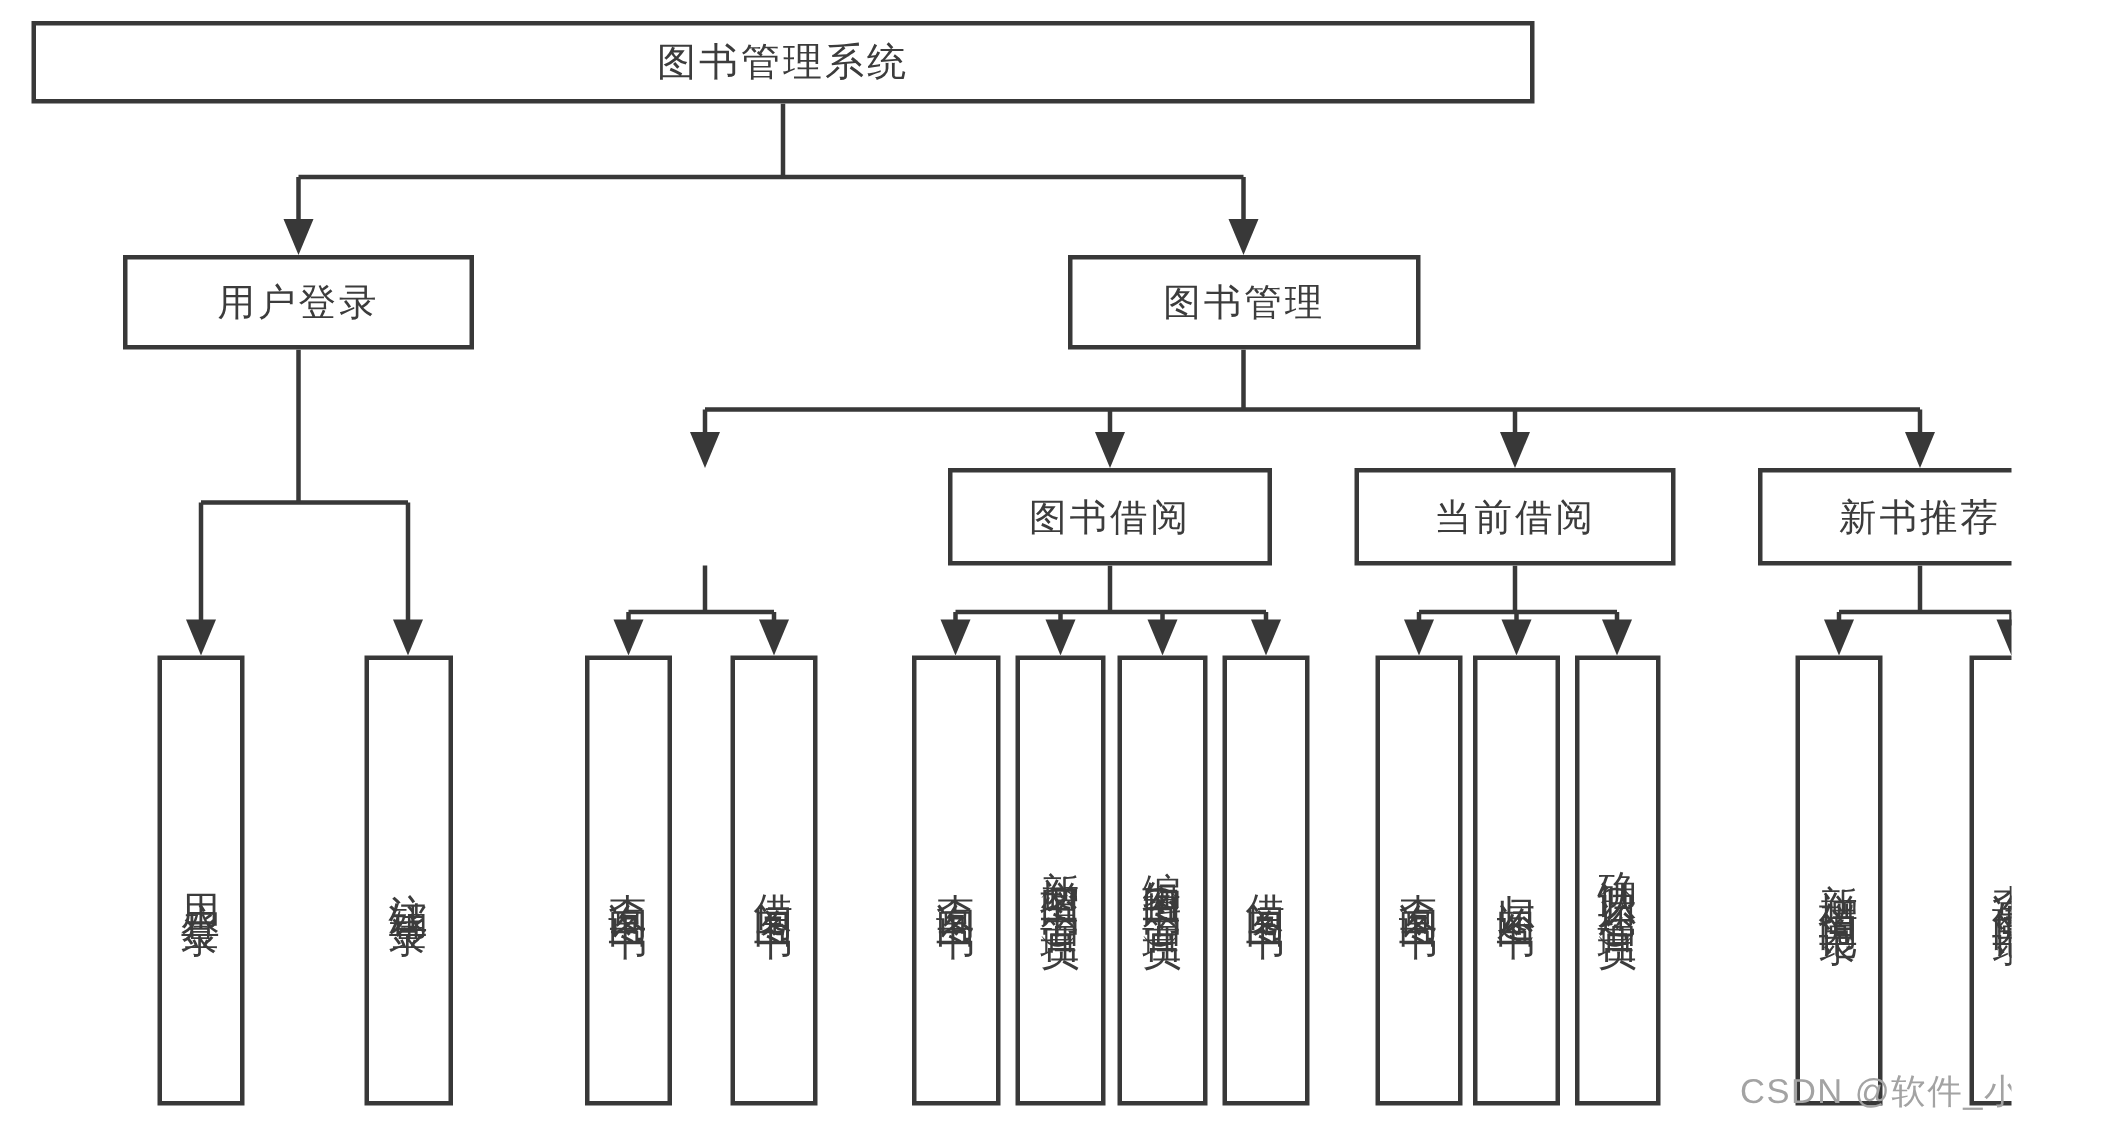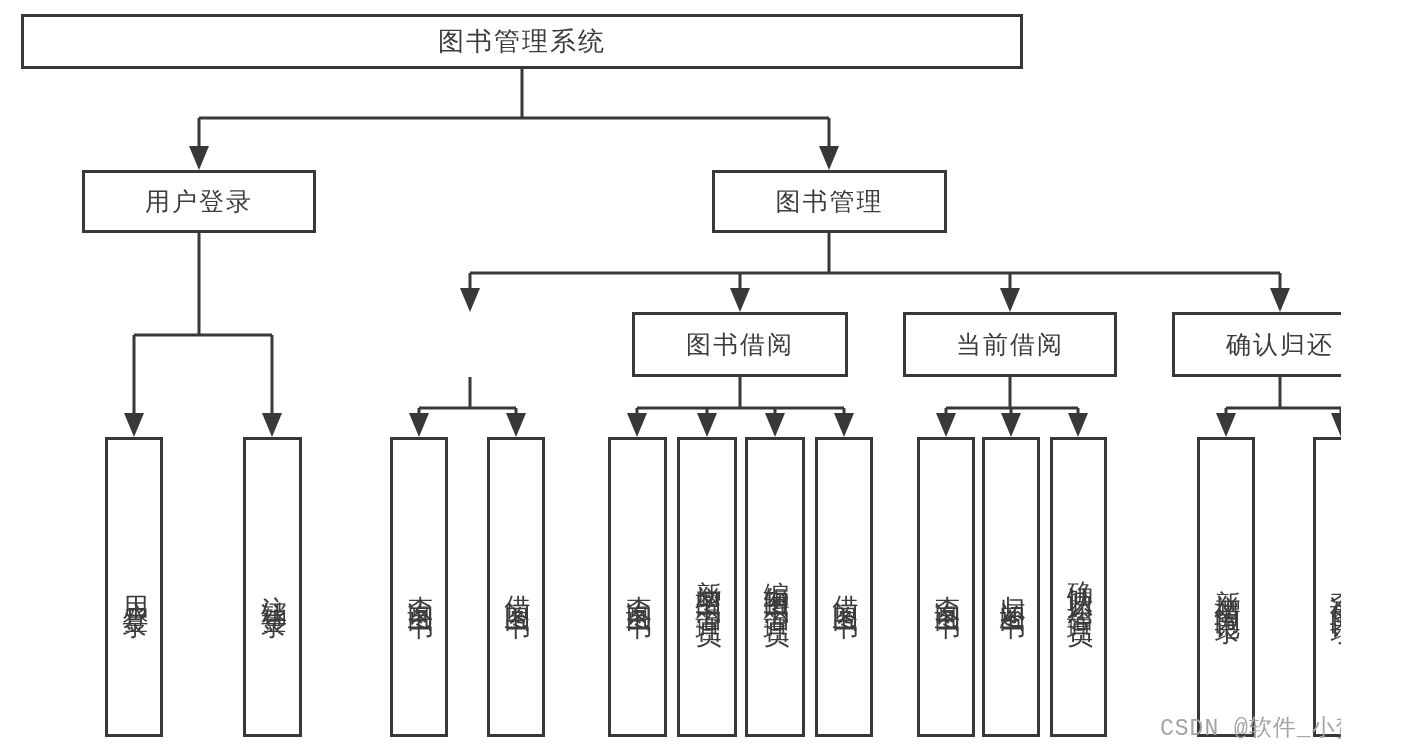--- a/index.html
+++ b/index.html
@@ -1,18 +1,18 @@
 <!DOCTYPE html>
 <html><head>
 <meta charset="utf-8">
 <style>
   html,body{margin:0;padding:0;background:#ffffff;}
   .canvas{
     position:relative;width:1341px;height:747px;background:#ffffff;overflow:hidden;
-    font-family:Liberation Mono, monospace;color:#3c3c3c;
+    font-family:Liberation Sans, sans-serif;color:#3c3c3c;
   }
   .connectors{position:absolute;left:0;top:0;z-index:1;}
   .node{
     position:absolute;z-index:2;background:#ffffff;border:3px solid #383838;
     display:flex;align-items:center;justify-content:center;box-sizing:border-box;
   }
   .node span{white-space:nowrap;}
   .lvl1 span{font-size:26px;letter-spacing:2px;}
   .lvl2 span,.lvl3 span{font-size:25px;letter-spacing:2px;}
   .leaf span{
@@ -102,21 +102,21 @@
     <span>图书管理</span>
   </div>
 
   <div class="node lvl3" id="n-book-borrow">
     <span>图书借阅</span>
   </div>
   <div class="node lvl3" id="n-current-borrow">
     <span>当前借阅</span>
   </div>
   <div class="node lvl3" id="n-borrow-records">
-    <span>确认归还</span>
+    <span>新书推荐</span>
   </div>
 
   <div class="node leaf" id="lf-0">
     <span>用户登录</span>
   </div>
   <div class="node leaf" id="lf-1">
     <span>注销登录</span>
   </div>
   <div class="node leaf" id="lf-2">
     <span>查询图书</span>

